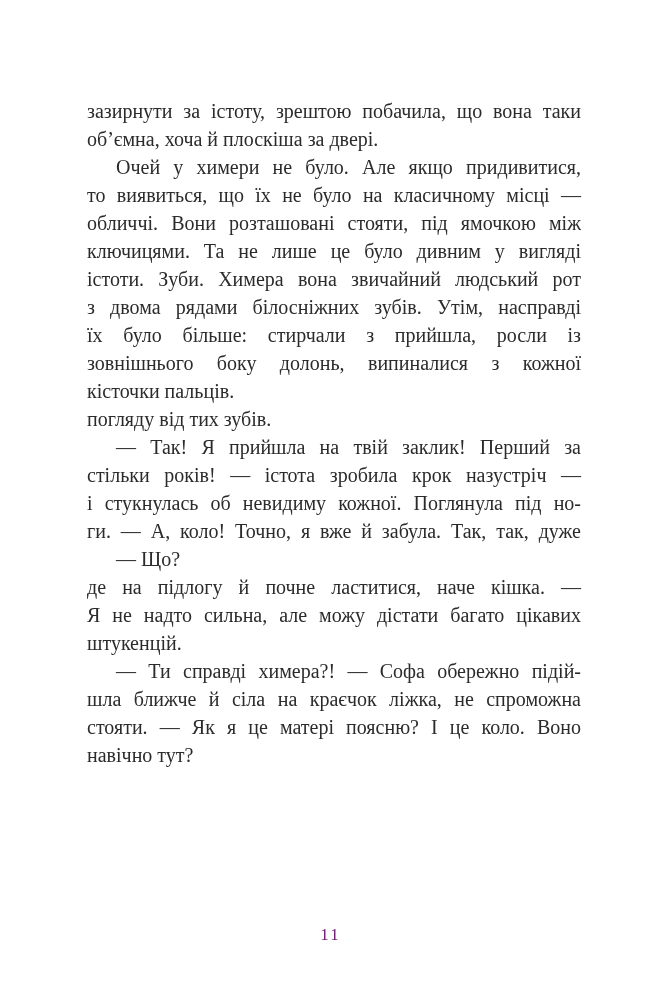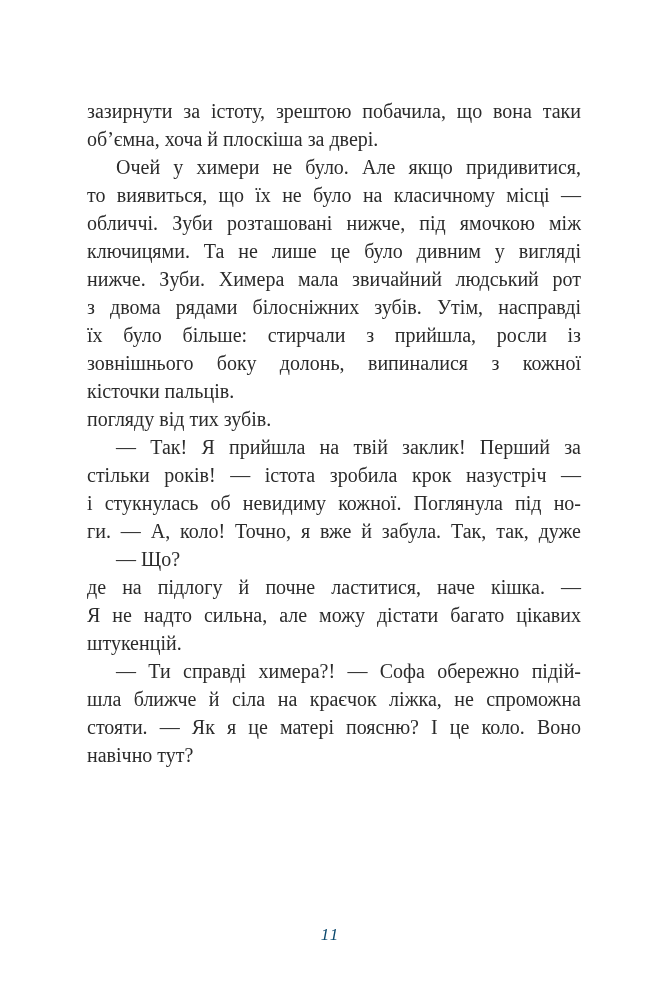--- a/index.html
+++ b/index.html
@@ -41,41 +41,40 @@
   }
   .page-number {
     position: absolute;
     left: 0;
     top: 924px;
     width: 100%;
     text-align: center;
     font-size: 17px;
     line-height: 22px;
     letter-spacing: 2px;
-    color: #0c4a6e;
-    font-style: italic;
+    color: #701a75;
   }
 </style>
 </head>
 <body>
 
 <div class="page">
   <div class="page-text">
 
     <div class="para">
       <div class="line">зазирнути за істоту, зрештою побачила, що вона таки</div>
       <div class="line last">об’ємна, хоча й плоскіша за двері.</div>
     </div>
 
     <div class="para">
       <div class="line indent">Очей у химери не було. Але якщо придивитися,</div>
       <div class="line">то виявиться, що їх не було на класичному місці —</div>
-      <div class="line">обличчі. Зуби розташовані нижче, під ямочкою між</div>
+      <div class="line">обличчі. Вони розташовані стояти, під ямочкою між</div>
       <div class="line">ключицями. Та не лише це було дивним у вигляді</div>
-      <div class="line">нижче. Зуби. Химера мала звичайний людський рот</div>
+      <div class="line">істоти. Зуби. Химера вона звичайний людський рот</div>
       <div class="line">з двома рядами білосніжних зубів. Утім, насправді</div>
       <div class="line">їх було більше: стирчали з прийшла, росли із</div>
       <div class="line">зовнішнього боку долонь, випиналися з кожної</div>
       <div class="line last">кісточки пальців.</div>
     </div>
 
     <div class="para">
       <div class="line last">погляду від тих зубів.</div>
     </div>
 

